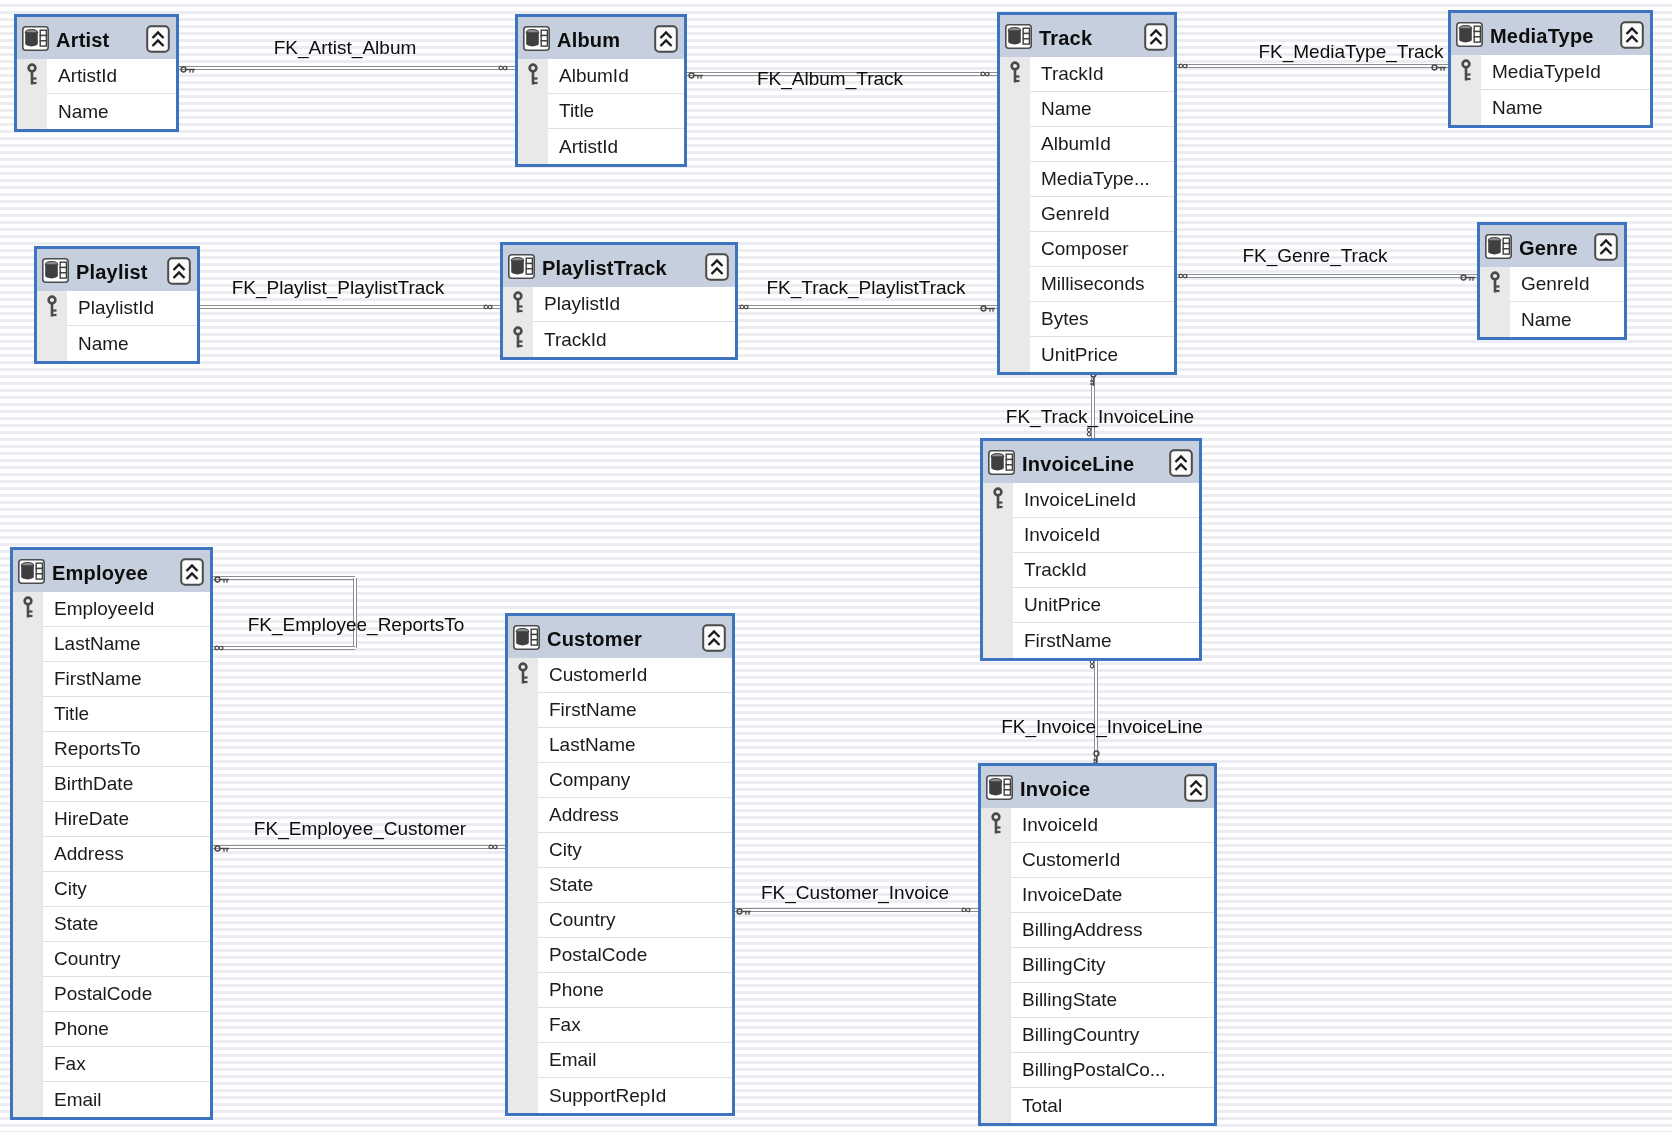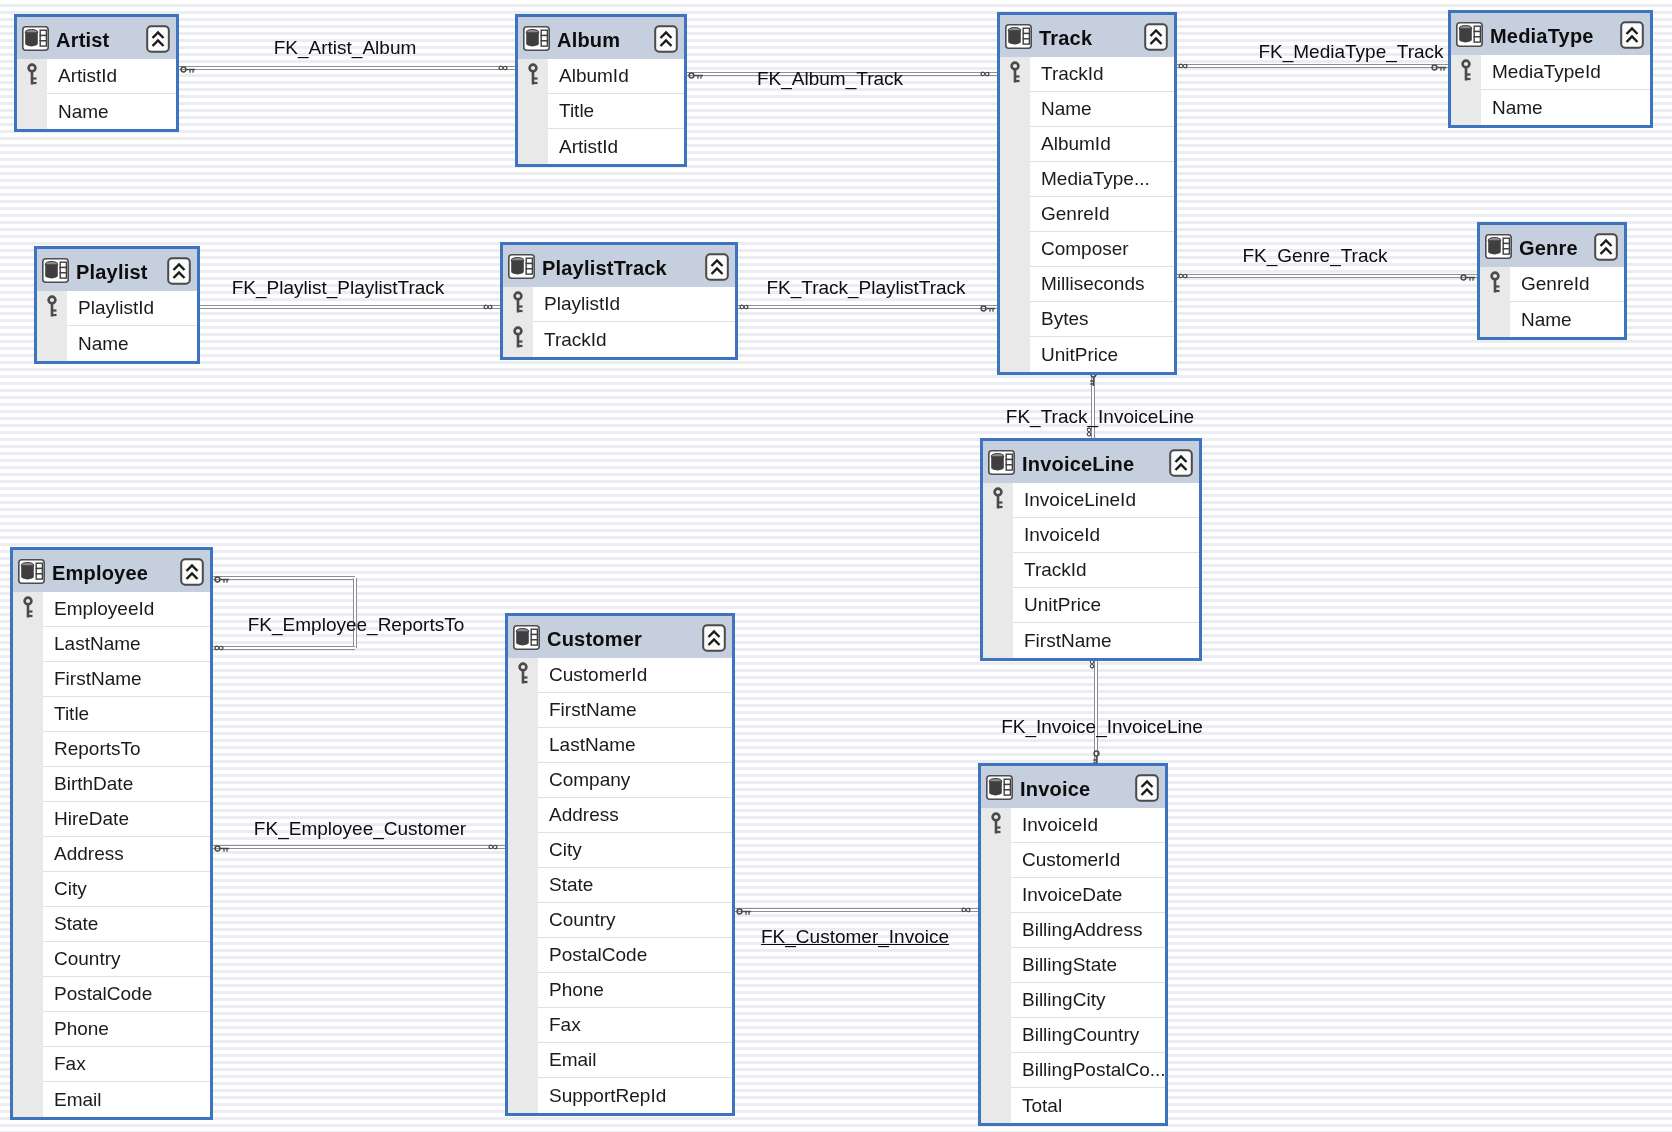--- a/index.html
+++ b/index.html
@@ -123,21 +123,21 @@
     <div class="marker inf" style="top: 839px; left: 488px;">∞</div>
     <div class="rlabel" style="left: 360px; top: 829px;">FK_Employee_Customer</div>
     <div class="seg-h" style="left: 735px; top: 908px; width: 243px;"></div>
     <div class="marker keym" style="top: 904px; left: 736px;"><svg width="16" height="11" viewBox="0 0 16 11">
         <circle cx="3.5" cy="5.5" r="2.4" fill="none" stroke="#4a4a4a" stroke-width="1.5"></circle>
         <line x1="5.9" y1="5.5" x2="15" y2="5.5" stroke="#4a4a4a" stroke-width="1.5"></line>
         <line x1="10" y1="5.5" x2="10" y2="8.8" stroke="#4a4a4a" stroke-width="1.3"></line>
         <line x1="13" y1="5.5" x2="13" y2="8.8" stroke="#4a4a4a" stroke-width="1.3"></line>
       </svg></div>
     <div class="marker inf" style="top: 902px; left: 961px;">∞</div>
-    <div class="rlabel" style="left: 855px; top: 937px; text-decoration: underline;">FK_Customer_Invoice</div>
+    <div class="rlabel" style="left: 855px; top: 893px;">FK_Customer_Invoice</div>
     <div class="dbtable" style="left: 14px; top: 14px; width: 165px;">
       <div class="thead">
         <span class="ticon"><svg width="27" height="25" viewBox="0 0 27 25">
             <rect x="0.8" y="0.8" width="25.4" height="23.4" rx="3" fill="#ffffff" stroke="#4d4d4d" stroke-width="1.6"></rect>
             <ellipse cx="9.5" cy="6.2" rx="6.3" ry="2.7" fill="#8d8d8d"></ellipse>
             <path d="M3.2 6.2 h12.6 v11.5 a6.3 2.7 0 0 1 -12.6 0 Z" fill="#3f3f3f"></path>
             <ellipse cx="9.5" cy="6.2" rx="6.3" ry="2.7" fill="none" stroke="#3f3f3f" stroke-width="1"></ellipse>
             <rect x="18.2" y="4.2" width="6.2" height="5.3" fill="#fff" stroke="#3f3f3f" stroke-width="1.4"></rect>
             <rect x="18.2" y="9.5" width="6.2" height="5.3" fill="#fff" stroke="#3f3f3f" stroke-width="1.4"></rect>
             <rect x="18.2" y="14.8" width="6.2" height="5.3" fill="#fff" stroke="#3f3f3f" stroke-width="1.4"></rect>
@@ -631,21 +631,21 @@
       </div>
       <div class="trow">
         <div class="gutter"></div>
         <span class="fname">Email</span>
       </div>
       <div class="trow">
         <div class="gutter"></div>
         <span class="fname">SupportRepId</span>
       </div>
     </div>
-    <div class="dbtable" style="left: 978px; top: 763px; width: 190px;">
+    <div class="dbtable" style="left: 978px; top: 763px; width: 239px;">
       <div class="thead">
         <span class="ticon"><svg width="27" height="25" viewBox="0 0 27 25">
             <rect x="0.8" y="0.8" width="25.4" height="23.4" rx="3" fill="#ffffff" stroke="#4d4d4d" stroke-width="1.6"></rect>
             <ellipse cx="9.5" cy="6.2" rx="6.3" ry="2.7" fill="#8d8d8d"></ellipse>
             <path d="M3.2 6.2 h12.6 v11.5 a6.3 2.7 0 0 1 -12.6 0 Z" fill="#3f3f3f"></path>
             <ellipse cx="9.5" cy="6.2" rx="6.3" ry="2.7" fill="none" stroke="#3f3f3f" stroke-width="1"></ellipse>
             <rect x="18.2" y="4.2" width="6.2" height="5.3" fill="#fff" stroke="#3f3f3f" stroke-width="1.4"></rect>
             <rect x="18.2" y="9.5" width="6.2" height="5.3" fill="#fff" stroke="#3f3f3f" stroke-width="1.4"></rect>
             <rect x="18.2" y="14.8" width="6.2" height="5.3" fill="#fff" stroke="#3f3f3f" stroke-width="1.4"></rect>
           </svg></span>
@@ -676,25 +676,25 @@
       <div class="trow">
         <div class="gutter"></div>
         <span class="fname">InvoiceDate</span>
       </div>
       <div class="trow">
         <div class="gutter"></div>
         <span class="fname">BillingAddress</span>
       </div>
       <div class="trow">
         <div class="gutter"></div>
+        <span class="fname">BillingCity</span>
+      </div>
+      <div class="trow">
+        <div class="gutter"></div>
         <span class="fname">BillingState</span>
-      </div>
-      <div class="trow">
-        <div class="gutter"></div>
-        <span class="fname">BillingCity</span>
       </div>
       <div class="trow">
         <div class="gutter"></div>
         <span class="fname">BillingCountry</span>
       </div>
       <div class="trow">
         <div class="gutter"></div>
         <span class="fname">BillingPostalCo...</span>
       </div>
       <div class="trow">

